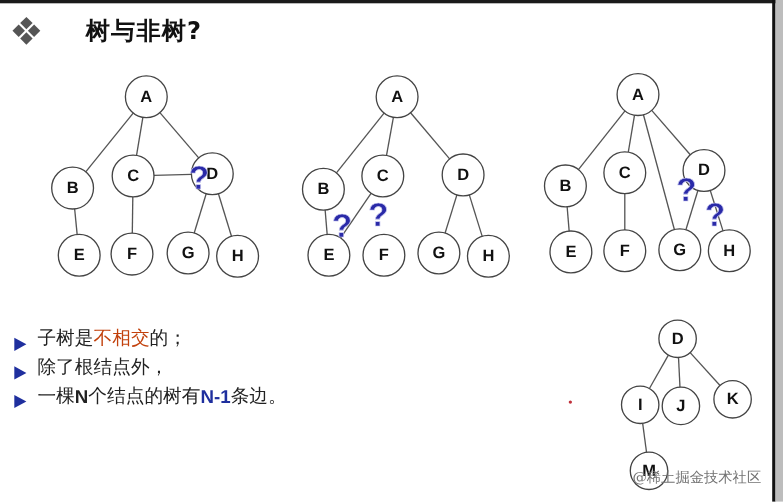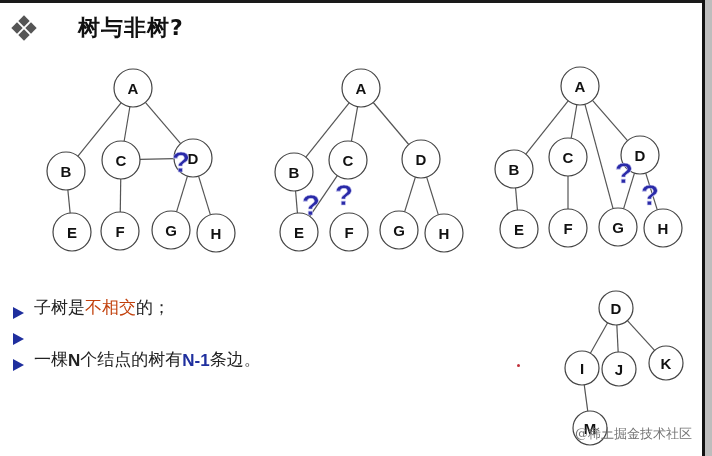--- a/index.html
+++ b/index.html
@@ -203,20 +203,21 @@
 
 <div class="bullets" id="bullets">
     <div class="bline">
       <span class="arrow"></span>
       <span>子树是</span>
       <span class="hl">不相交</span>
       <span>的；</span>
     </div>
     <div class="bline">
       <span class="arrow"></span>
+      <span> 除了根结点外，</span>
     </div>
     <div class="bline">
       <span class="arrow"></span>
       <span> 一棵</span>
       <span class="b">N</span>
       <span>个结点的树有</span>
       <span class="hlb">N-1</span>
       <span>条边。</span>
     </div>
   </div>

